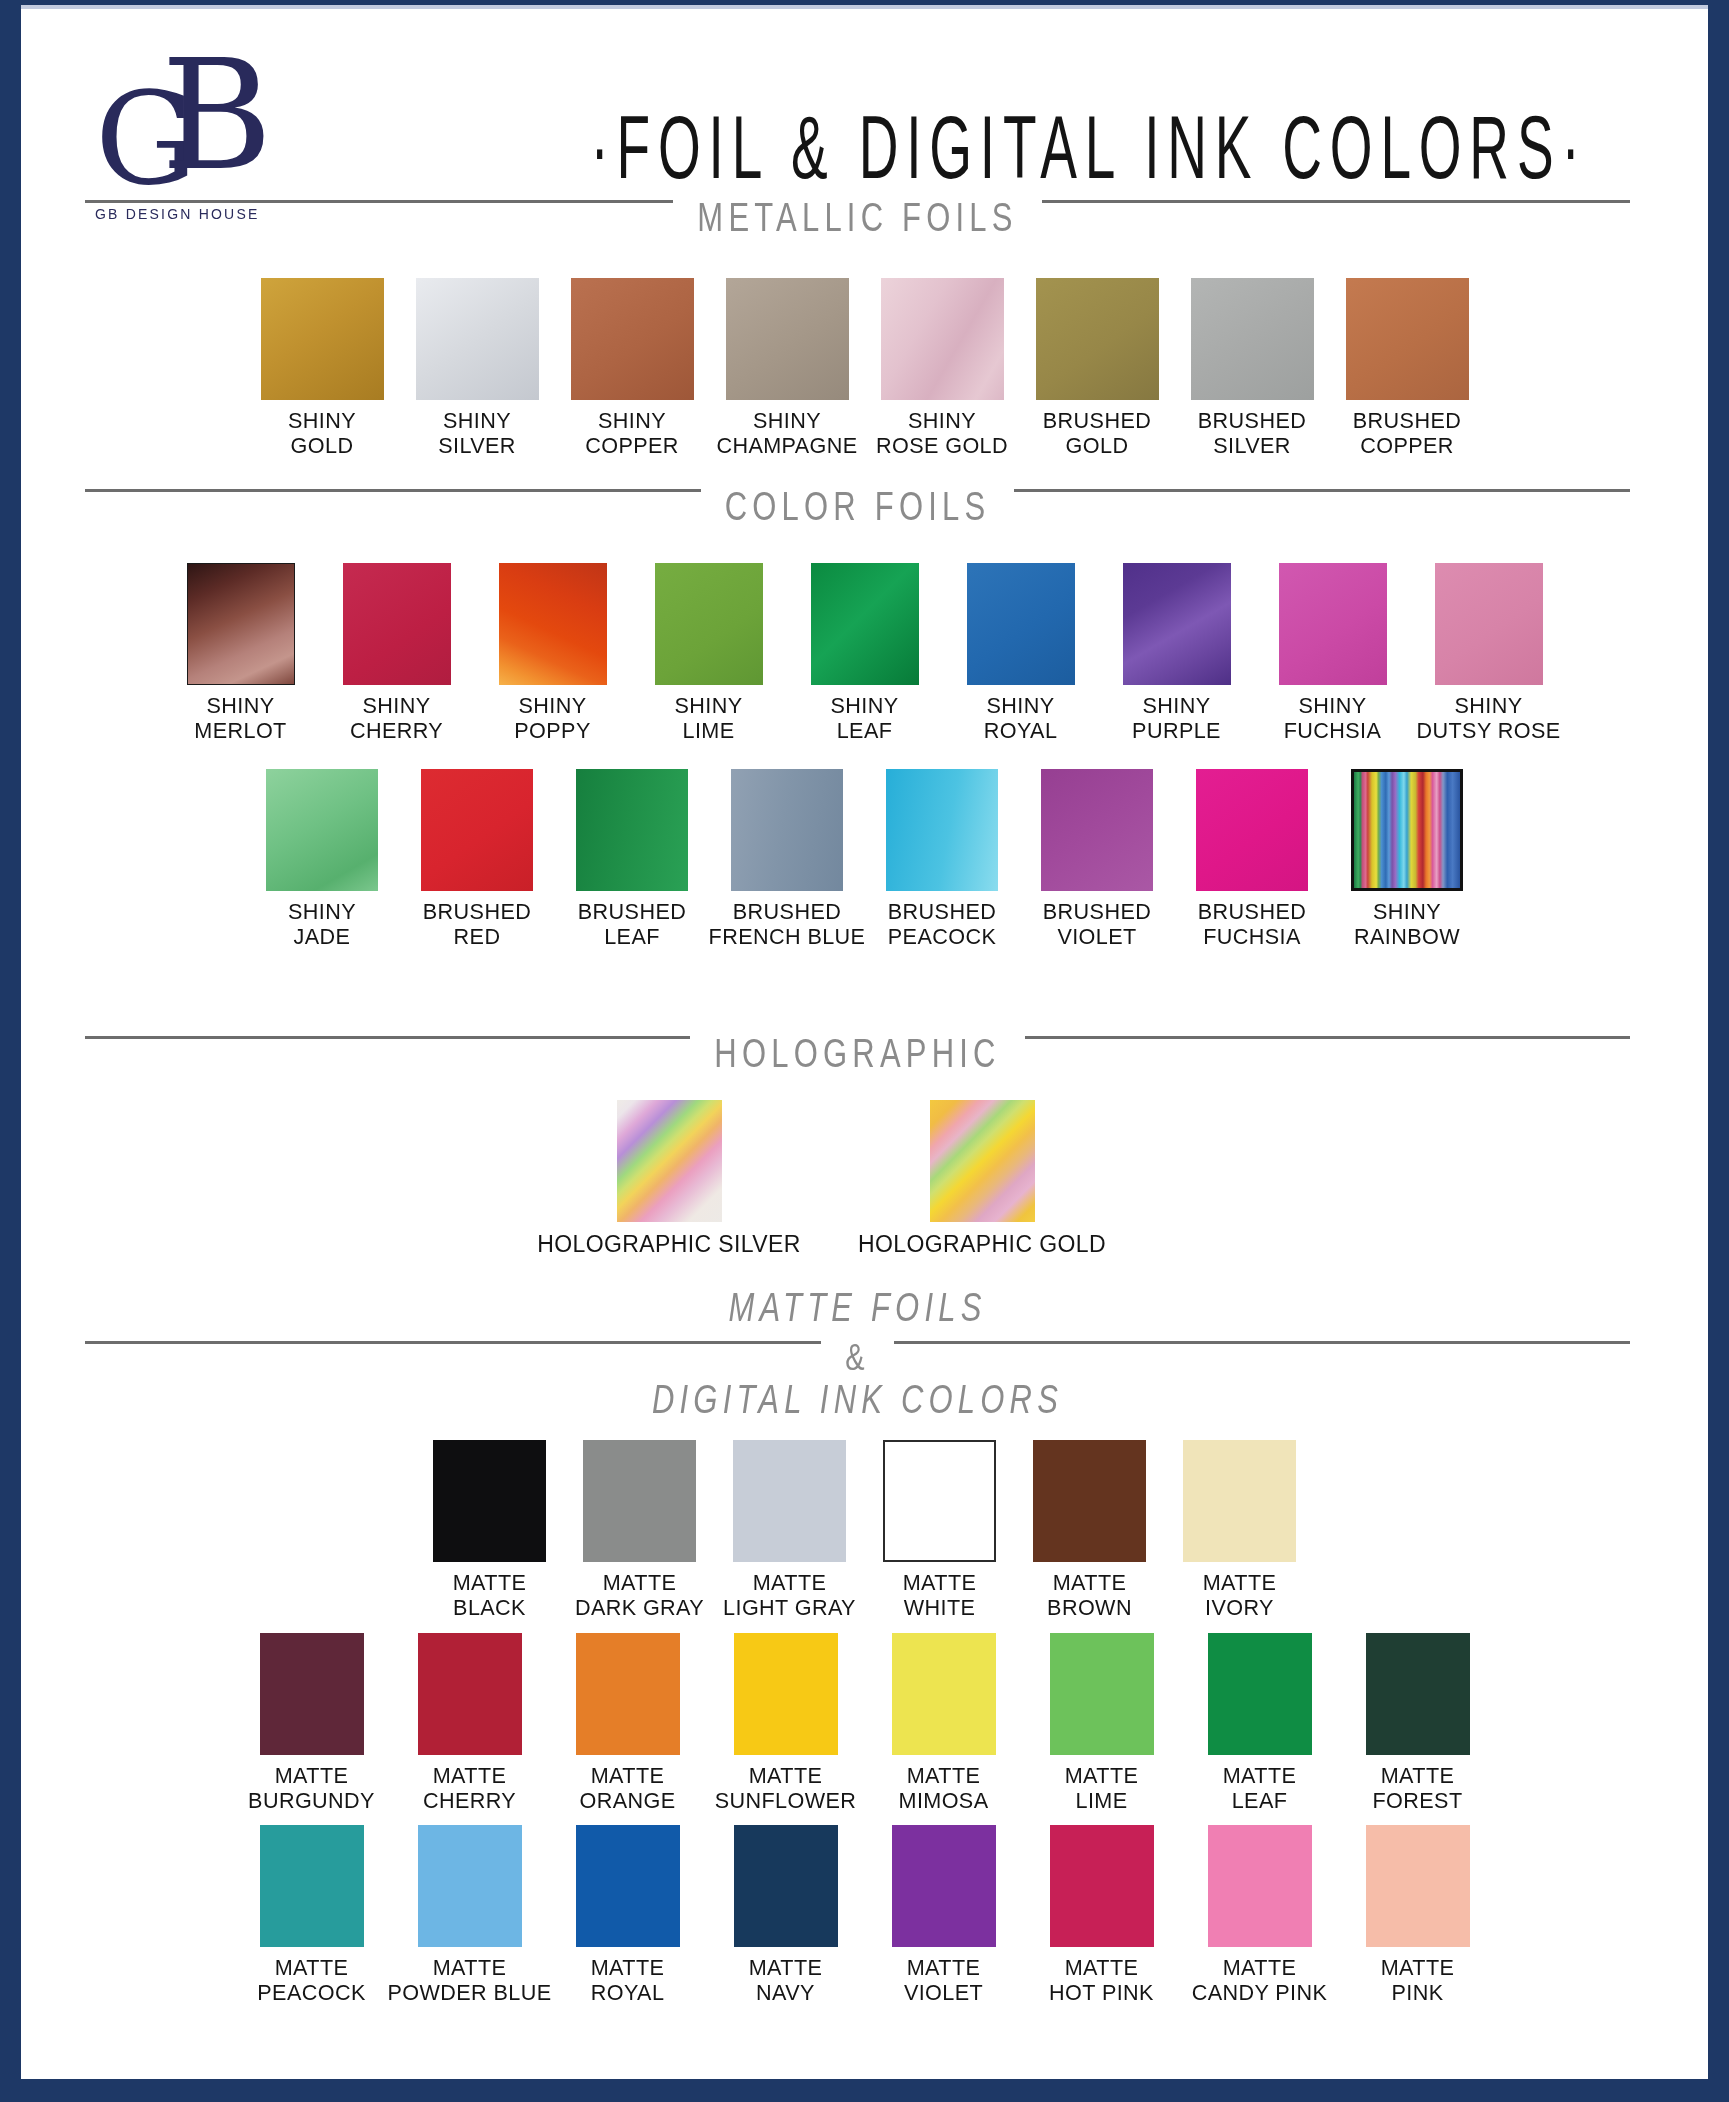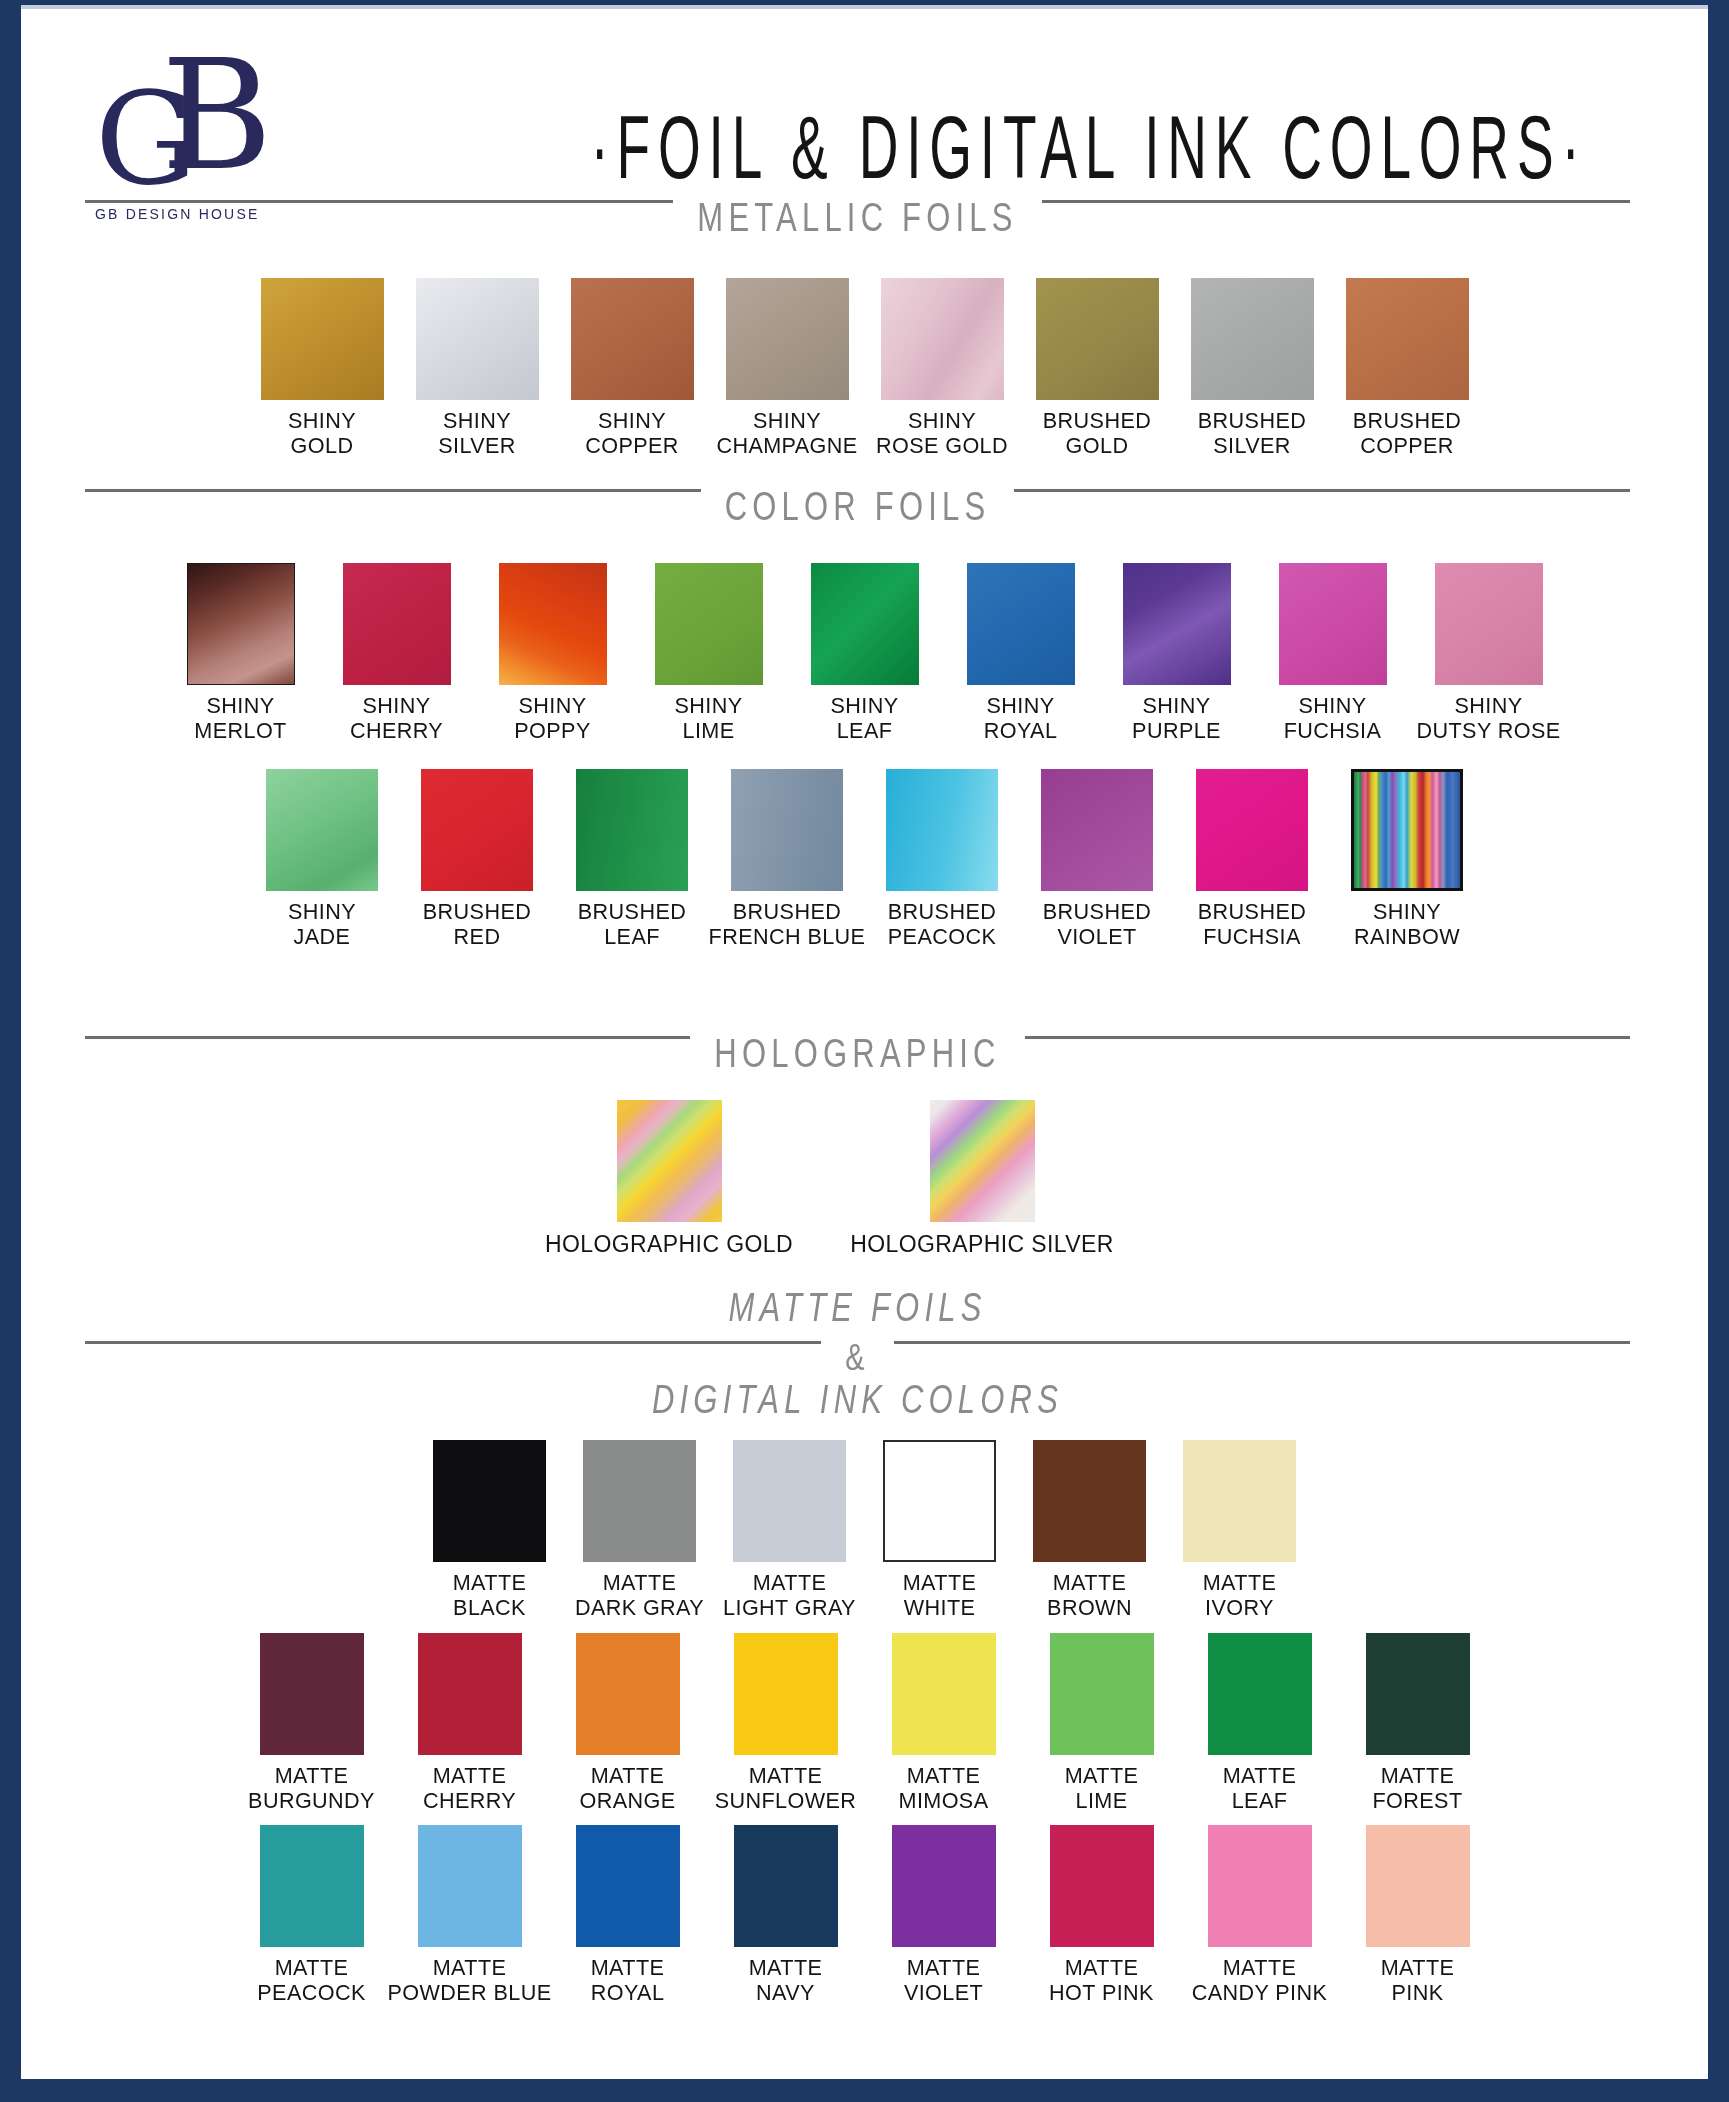--- a/index.html
+++ b/index.html
@@ -226,26 +226,26 @@
   </section>
 
   <section>
     <div class="shead" style="top:1031px">
       <span class="line"></span>
       <h2>HOLOGRAPHIC</h2>
       <span class="line"></span>
     </div>
     <div class="row holo-row" style="top:1095px;--w:105px;gap:208px;--h:124px">
         <div class="cell">
+          <div class="swatch" style="background: linear-gradient(135deg, rgb(239, 236, 231) 0%, rgb(236, 229, 234) 8%, rgb(223, 169, 216) 18%, rgb(184, 143, 216) 26%, rgb(159, 217, 127) 36%, rgb(207, 224, 112) 42%, rgb(242, 212, 90) 48%, rgb(240, 180, 105) 55%, rgb(235, 159, 192) 64%, rgb(232, 185, 212) 72%, rgb(239, 233, 228) 85%, rgb(237, 234, 230) 100%);"></div>
+          <div class="swlabel">HOLOGRAPHIC SILVER</div>
+        </div>
+        <div class="cell">
           <div class="swatch" style="background: linear-gradient(135deg, rgb(243, 201, 63) 0%, rgb(241, 188, 69) 12%, rgb(240, 166, 174) 22%, rgb(232, 181, 200) 28%, rgb(168, 217, 122) 36%, rgb(207, 224, 112) 42%, rgb(245, 215, 51) 50%, rgb(242, 192, 74) 58%, rgb(233, 184, 124) 66%, rgb(223, 167, 196) 74%, rgb(231, 179, 207) 82%, rgb(240, 196, 62) 92%, rgb(243, 205, 66) 100%);"></div>
           <div class="swlabel">HOLOGRAPHIC GOLD</div>
-        </div>
-        <div class="cell">
-          <div class="swatch" style="background: linear-gradient(135deg, rgb(239, 236, 231) 0%, rgb(236, 229, 234) 8%, rgb(223, 169, 216) 18%, rgb(184, 143, 216) 26%, rgb(159, 217, 127) 36%, rgb(207, 224, 112) 42%, rgb(242, 212, 90) 48%, rgb(240, 180, 105) 55%, rgb(235, 159, 192) 64%, rgb(232, 185, 212) 72%, rgb(239, 233, 228) 85%, rgb(237, 234, 230) 100%);"></div>
-          <div class="swlabel">HOLOGRAPHIC SILVER</div>
         </div>
       </div>
   </section>
 
   <section>
     <div class="shead noline" style="top:1285px">
       <h2>MATTE FOILS</h2>
     </div>
     <div class="shead" style="top:1336px">
       <span class="line"></span>

